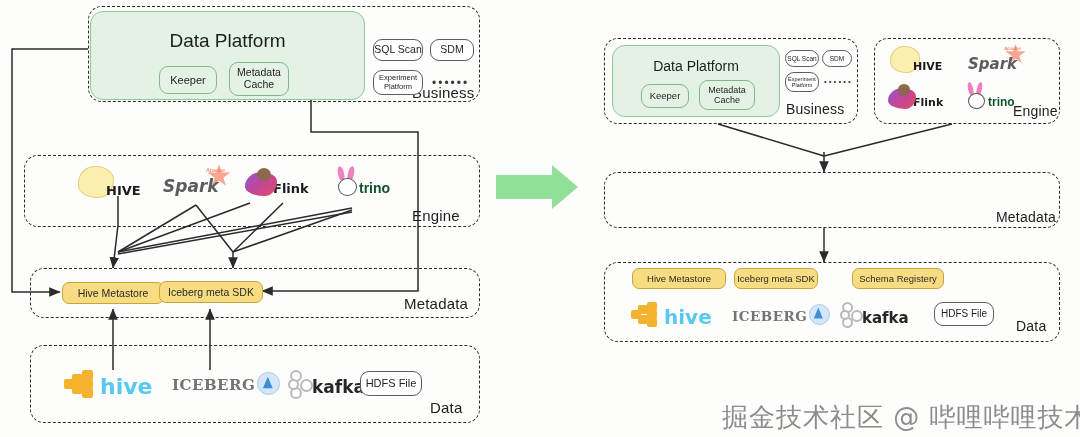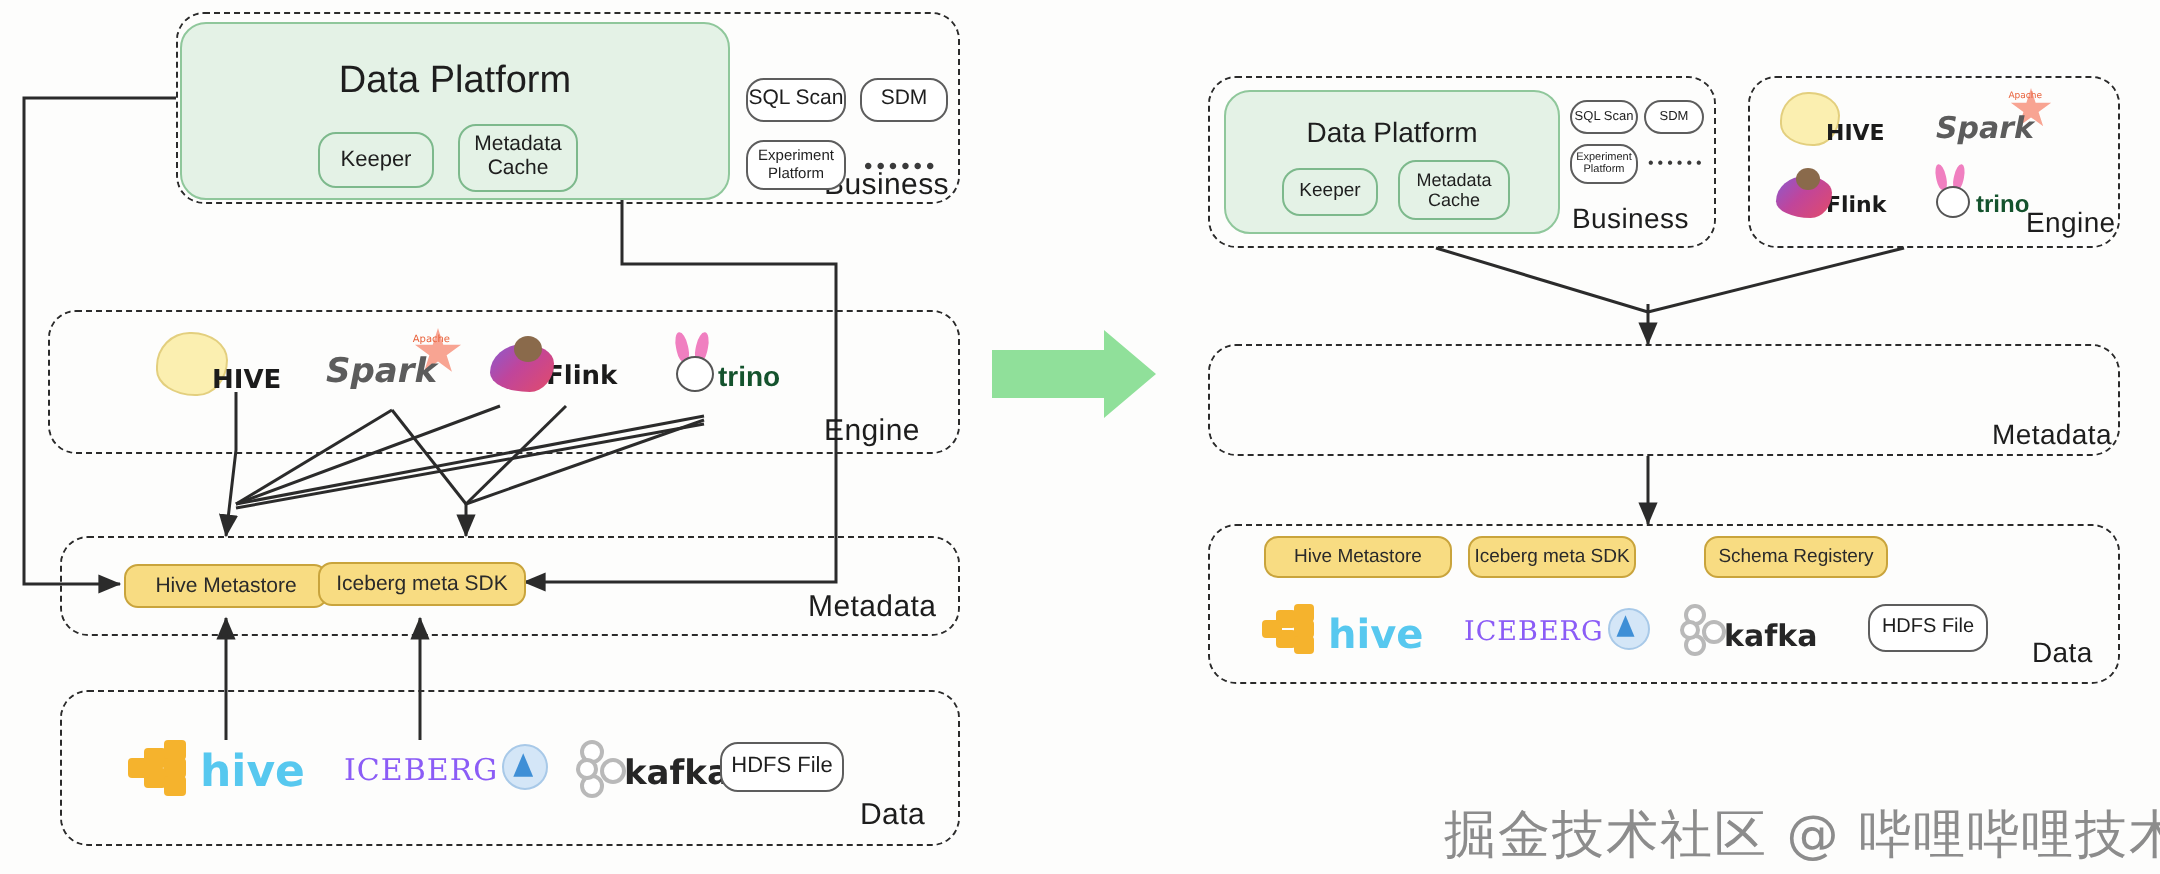--- a/index.html
+++ b/index.html
@@ -97,21 +97,21 @@
     border-radius:52% 48% 38% 62% / 60% 40% 60% 40%;
   }
   .flinkhead{position:absolute;background:#8a6a4b;border-radius:50%;}
 
   
   .trinoear{position:absolute;background:#f07fc0;border-radius:50% 50% 40% 40%;}
   .trinoface{position:absolute;background:#ffffff;border:1.4px solid #555;border-radius:50%;}
   .trinotxt{color:#14532d;font-family:Liberation Sans, sans-serif;font-weight:700;}
 
   
-  .icebergtxt{color:#8b5cf6;font-family:"DejaVu Serif",serif;font-weight:400;letter-spacing:.5px;}
+  .icebergtxt{color:#737373;font-family:"DejaVu Serif",serif;font-weight:700;letter-spacing:.5px;}
   .icecircle{position:absolute;background:#d4e6f7;border-radius:50%;border:1px solid #a8c9e8;}
   .icetri{position:absolute;background:#3f8fd6;clip-path:polygon(50% 5%,95% 95%,5% 95%);}
 
   
   .kdot{position:absolute;border:2px solid #b9b9b9;background:#fff;border-radius:50%;}
   .kafkatxt{color:#262626;font-family:"DejaVu Sans",sans-serif;font-weight:700;}
 
   .watermark{
     position:absolute;
     color:#8c8c8c;

